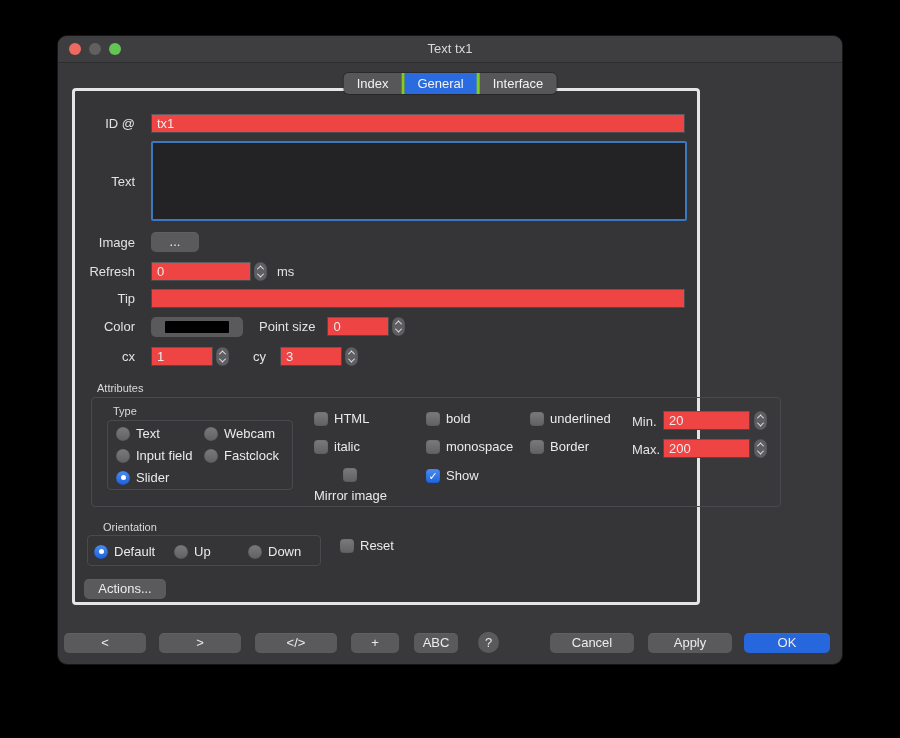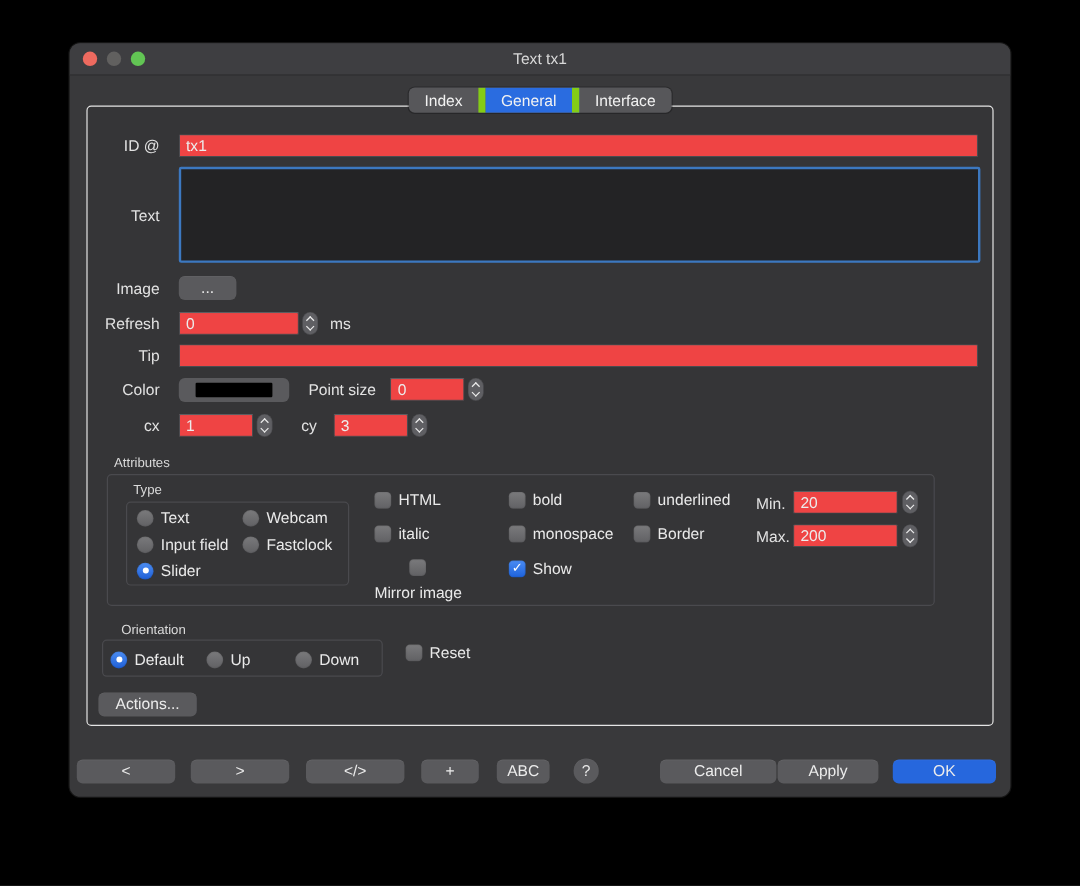--- a/index.html
+++ b/index.html
@@ -11,25 +11,25 @@
     position:absolute;left:58px;top:36px;width:784px;height:628px;
     background:#39393b;border-radius:9px;overflow:hidden;
     box-shadow:0 0 0 1px #151515,0 18px 45px rgba(0,0,0,.65);
   }
   .titlebar{position:absolute;top:0;left:0;right:0;height:26px;background:#3e3e41;border-bottom:1px solid #2d2d2f;}
   .traffic{position:absolute;left:11px;top:7px;display:flex;gap:8px;}
   .light{width:12px;height:12px;border-radius:50%;}
   .title{line-height:26px;text-align:center;color:#d8d8d8;font-size:13px;}
 
   .tabs{position:absolute;top:37px;left:50%;transform:translateX(-50%);display:flex;height:21px;border-radius:5px;overflow:hidden;z-index:3;background:#57575a;box-shadow:0 0 0 1px rgba(0,0,0,.25);}
-  .tab{padding:0 13px;line-height:21px;font-size:13px;color:#f2f2f2;border-right:6px solid #84cc16;cursor:default;white-space:nowrap;}
+  .tab{padding:0 13px;line-height:21px;font-size:13px;color:#f2f2f2;border-right:3px solid #84cc16;cursor:default;white-space:nowrap;}
   .tab:last-child{border-right:none;}
   .tab.active{background:#2a6ce0;}
 
-  .panel{position:absolute;left:14px;top:52px;width:756px;height:517px;box-sizing:border-box;background:#353537;border:1px solid #e5e5e5;border-radius:4px;}
+  .panel{position:absolute;left:14px;top:52px;width:628px;height:517px;box-sizing:border-box;background:#353537;border:3px solid #e5e5e5;border-radius:4px;}
 
   .prow{position:absolute;left:0;right:0;display:flex;align-items:center;}
   .flabel{flex:none;width:60px;text-align:right;margin-right:16px;font-size:13px;color:#e2e2e2;white-space:nowrap;}
   .ilabel{font-size:13px;color:#e2e2e2;white-space:nowrap;}
   .tf{background:#ef4444;border:1px solid #4b4b4f;border-top-color:#5d5d61;color:#ececec;font-size:13px;padding:0 5px;box-sizing:border-box;height:19px;border-radius:1px;outline:none;font-family:inherit;}
   .bigtext{background:#232325;border:2px solid #3c78c0;border-radius:2px;box-sizing:border-box;color:#ececec;resize:none;outline:none;height:80px;font-family:inherit;}
 
   .stepper{flex:none;width:13px;height:19px;background:#5f5f63;border-radius:7px;display:flex;flex-direction:column;align-items:center;justify-content:center;gap:3px;box-shadow:inset 0 0 0 .5px rgba(0,0,0,.2);}
   .chev{width:4px;height:4px;border-left:1.5px solid #ececec;border-top:1.5px solid #ececec;}
   .chev.up{transform:rotate(45deg) translate(1px,1px);}
@@ -230,16 +230,16 @@
 
     <button class="btn abs" style="left:9px;top:488px;width:82px;">Actions...</button>
   </div>
 
   <button class="btn abs" style="left:6px;top:597px;width:82px;">&lt;</button>
   <button class="btn abs" style="left:101px;top:597px;width:82px;">&gt;</button>
   <button class="btn abs" style="left:197px;top:597px;width:82px;">&lt;/&gt;</button>
   <button class="btn abs" style="left:293px;top:597px;width:48px;">+</button>
   <button class="btn abs" style="left:356px;top:597px;width:44px;">ABC</button>
   <div class="help" style="left:420px;top:596px;">?</div>
-  <button class="btn abs" style="left:492px;top:597px;width:97px;">Cancel</button>
+  <button class="btn abs" style="left:492px;top:597px;width:84px;">Cancel</button>
   <button class="btn abs" style="left:590px;top:597px;width:84px;">Apply</button>
   <button class="btn primary abs" style="left:686px;top:597px;width:86px;">OK</button>
 </div>
 
 </body></html>

